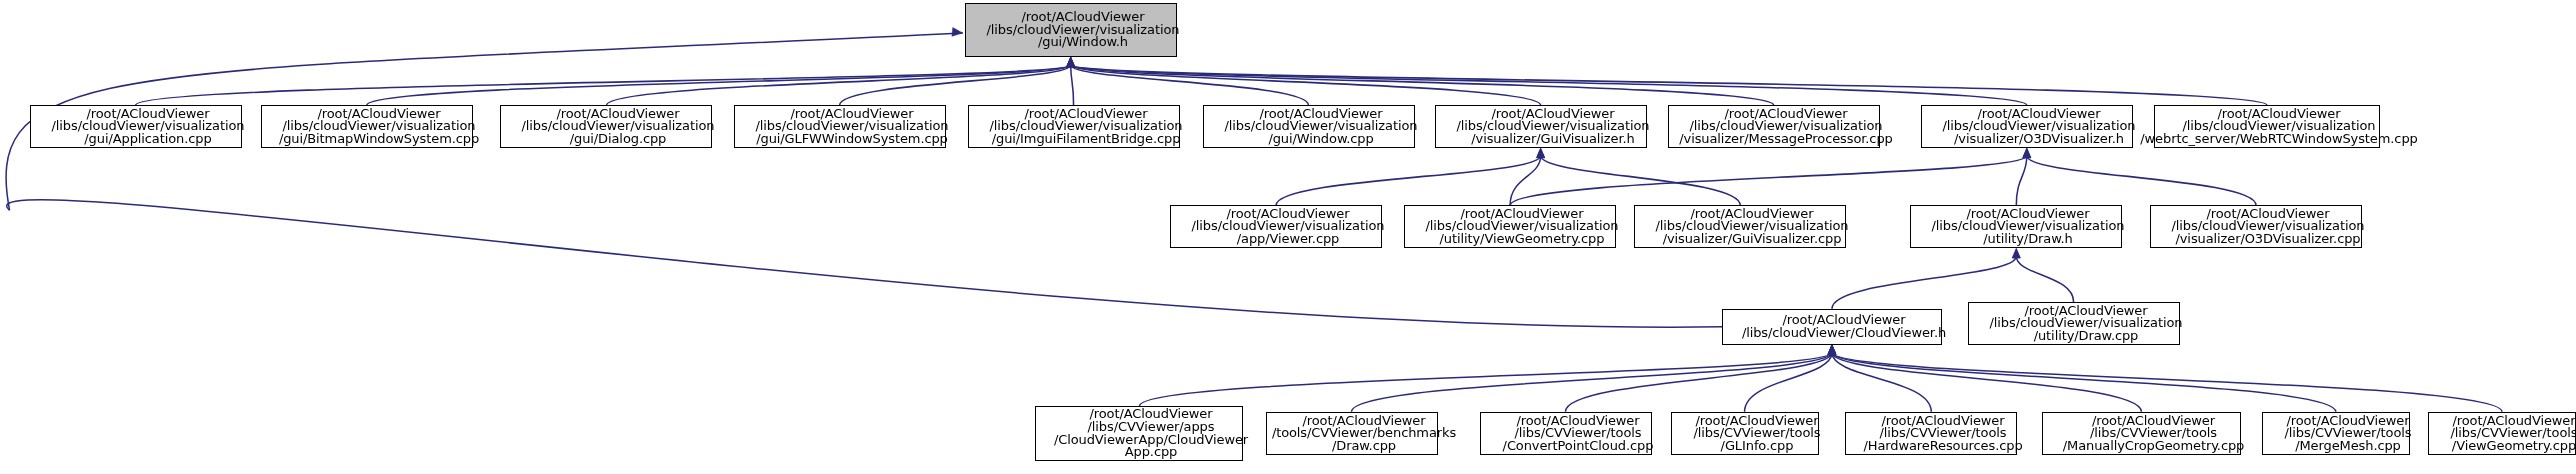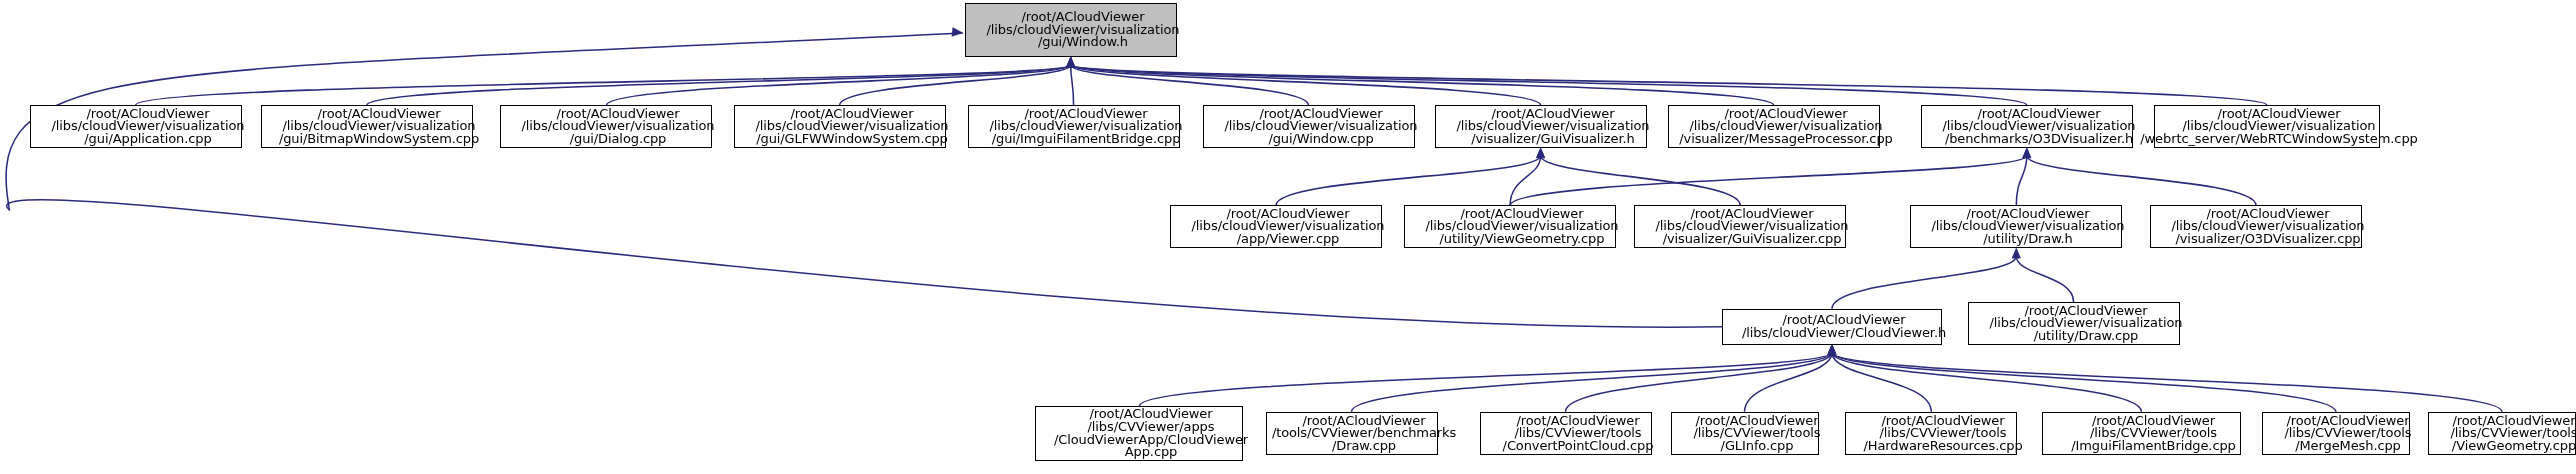--- a/index.html
+++ b/index.html
@@ -100,32 +100,32 @@
   <div id="nodes-layer">
       <div class="node root" style="left: 965px; top: 2.9px; width: 212px; height: 54px;"><span class="ln">/root/ACloudViewer</span><span class="ln">/libs/cloudViewer/visualization</span><span class="ln">/gui/Window.h</span></div>
       <div class="node" style="left: 30px; top: 105px; width: 212px; height: 43px;"><span class="ln">/root/ACloudViewer</span><span class="ln">/libs/cloudViewer/visualization</span><span class="ln">/gui/Application.cpp</span></div>
       <div class="node" style="left: 261px; top: 105px; width: 212px; height: 43px;"><span class="ln">/root/ACloudViewer</span><span class="ln">/libs/cloudViewer/visualization</span><span class="ln">/gui/BitmapWindowSystem.cpp</span></div>
       <div class="node" style="left: 500px; top: 105px; width: 212px; height: 43px;"><span class="ln">/root/ACloudViewer</span><span class="ln">/libs/cloudViewer/visualization</span><span class="ln">/gui/Dialog.cpp</span></div>
       <div class="node" style="left: 734px; top: 105px; width: 212px; height: 43px;"><span class="ln">/root/ACloudViewer</span><span class="ln">/libs/cloudViewer/visualization</span><span class="ln">/gui/GLFWWindowSystem.cpp</span></div>
       <div class="node" style="left: 968px; top: 105px; width: 212px; height: 43px;"><span class="ln">/root/ACloudViewer</span><span class="ln">/libs/cloudViewer/visualization</span><span class="ln">/gui/ImguiFilamentBridge.cpp</span></div>
       <div class="node" style="left: 1203px; top: 105px; width: 212px; height: 43px;"><span class="ln">/root/ACloudViewer</span><span class="ln">/libs/cloudViewer/visualization</span><span class="ln">/gui/Window.cpp</span></div>
       <div class="node" style="left: 1435px; top: 105px; width: 212px; height: 43px;"><span class="ln">/root/ACloudViewer</span><span class="ln">/libs/cloudViewer/visualization</span><span class="ln">/visualizer/GuiVisualizer.h</span></div>
       <div class="node" style="left: 1668px; top: 105px; width: 212px; height: 43px;"><span class="ln">/root/ACloudViewer</span><span class="ln">/libs/cloudViewer/visualization</span><span class="ln">/visualizer/MessageProcessor.cpp</span></div>
-      <div class="node" style="left: 1921px; top: 105px; width: 212px; height: 43px;"><span class="ln">/root/ACloudViewer</span><span class="ln">/libs/cloudViewer/visualization</span><span class="ln">/benchmarks/O3DVisualizer.h</span></div>
+      <div class="node" style="left: 1921px; top: 105px; width: 212px; height: 43px;"><span class="ln">/root/ACloudViewer</span><span class="ln">/libs/cloudViewer/visualization</span><span class="ln">/visualizer/O3DVisualizer.h</span></div>
       <div class="node" style="left: 2154px; top: 105px; width: 226px; height: 43px;"><span class="ln">/root/ACloudViewer</span><span class="ln">/libs/cloudViewer/visualization</span><span class="ln">/webrtc_server/WebRTCWindowSystem.cpp</span></div>
       <div class="node" style="left: 1170px; top: 205px; width: 212px; height: 43px;"><span class="ln">/root/ACloudViewer</span><span class="ln">/libs/cloudViewer/visualization</span><span class="ln">/app/Viewer.cpp</span></div>
       <div class="node" style="left: 1404px; top: 205px; width: 212px; height: 43px;"><span class="ln">/root/ACloudViewer</span><span class="ln">/libs/cloudViewer/visualization</span><span class="ln">/utility/ViewGeometry.cpp</span></div>
       <div class="node" style="left: 1634px; top: 205px; width: 212px; height: 43px;"><span class="ln">/root/ACloudViewer</span><span class="ln">/libs/cloudViewer/visualization</span><span class="ln">/visualizer/GuiVisualizer.cpp</span></div>
       <div class="node" style="left: 1910px; top: 205px; width: 212px; height: 43px;"><span class="ln">/root/ACloudViewer</span><span class="ln">/libs/cloudViewer/visualization</span><span class="ln">/utility/Draw.h</span></div>
       <div class="node" style="left: 2150px; top: 205px; width: 212px; height: 43px;"><span class="ln">/root/ACloudViewer</span><span class="ln">/libs/cloudViewer/visualization</span><span class="ln">/visualizer/O3DVisualizer.cpp</span></div>
       <div class="node" style="left: 1722px; top: 309px; width: 220px; height: 36px;"><span class="ln">/root/ACloudViewer</span><span class="ln">/libs/cloudViewer/CloudViewer.h</span></div>
       <div class="node" style="left: 1968px; top: 302px; width: 212px; height: 43px;"><span class="ln">/root/ACloudViewer</span><span class="ln">/libs/cloudViewer/visualization</span><span class="ln">/utility/Draw.cpp</span></div>
       <div class="node" style="left: 1035px; top: 406px; width: 208px; height: 55px;"><span class="ln">/root/ACloudViewer</span><span class="ln">/libs/CVViewer/apps</span><span class="ln">/CloudViewerApp/CloudViewer</span><span class="ln">App.cpp</span></div>
       <div class="node" style="left: 1266px; top: 412px; width: 172px; height: 43px;"><span class="ln">/root/ACloudViewer</span><span class="ln">/tools/CVViewer/benchmarks</span><span class="ln">/Draw.cpp</span></div>
       <div class="node" style="left: 1480px; top: 412px; width: 172px; height: 43px;"><span class="ln">/root/ACloudViewer</span><span class="ln">/libs/CVViewer/tools</span><span class="ln">/ConvertPointCloud.cpp</span></div>
       <div class="node" style="left: 1671px; top: 412px; width: 148px; height: 43px;"><span class="ln">/root/ACloudViewer</span><span class="ln">/libs/CVViewer/tools</span><span class="ln">/GLInfo.cpp</span></div>
       <div class="node" style="left: 1845px; top: 412px; width: 172px; height: 43px;"><span class="ln">/root/ACloudViewer</span><span class="ln">/libs/CVViewer/tools</span><span class="ln">/HardwareResources.cpp</span></div>
-      <div class="node" style="left: 2042px; top: 412px; width: 199px; height: 43px;"><span class="ln">/root/ACloudViewer</span><span class="ln">/libs/CVViewer/tools</span><span class="ln">/ImguiFilamentBridge.cpp</span></div>
+      <div class="node" style="left: 2042px; top: 412px; width: 199px; height: 43px;"><span class="ln">/root/ACloudViewer</span><span class="ln">/libs/CVViewer/tools</span><span class="ln">/ManuallyCropGeometry.cpp</span></div>
       <div class="node" style="left: 2262px; top: 412px; width: 148px; height: 43px;"><span class="ln">/root/ACloudViewer</span><span class="ln">/libs/CVViewer/tools</span><span class="ln">/MergeMesh.cpp</span></div>
       <div class="node" style="left: 2428px; top: 412px; width: 148px; height: 43px;"><span class="ln">/root/ACloudViewer</span><span class="ln">/libs/CVViewer/tools</span><span class="ln">/ViewGeometry.cpp</span></div>
     </div>
 </div>
 
 
 </body></html>

